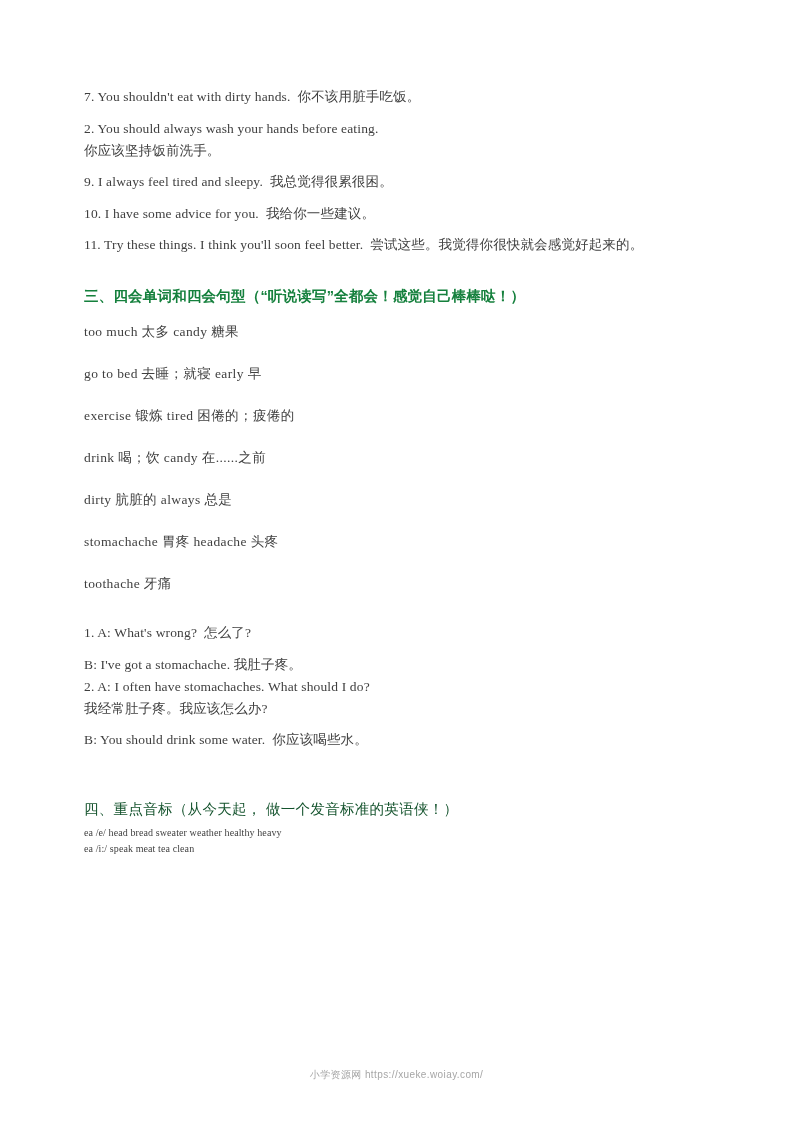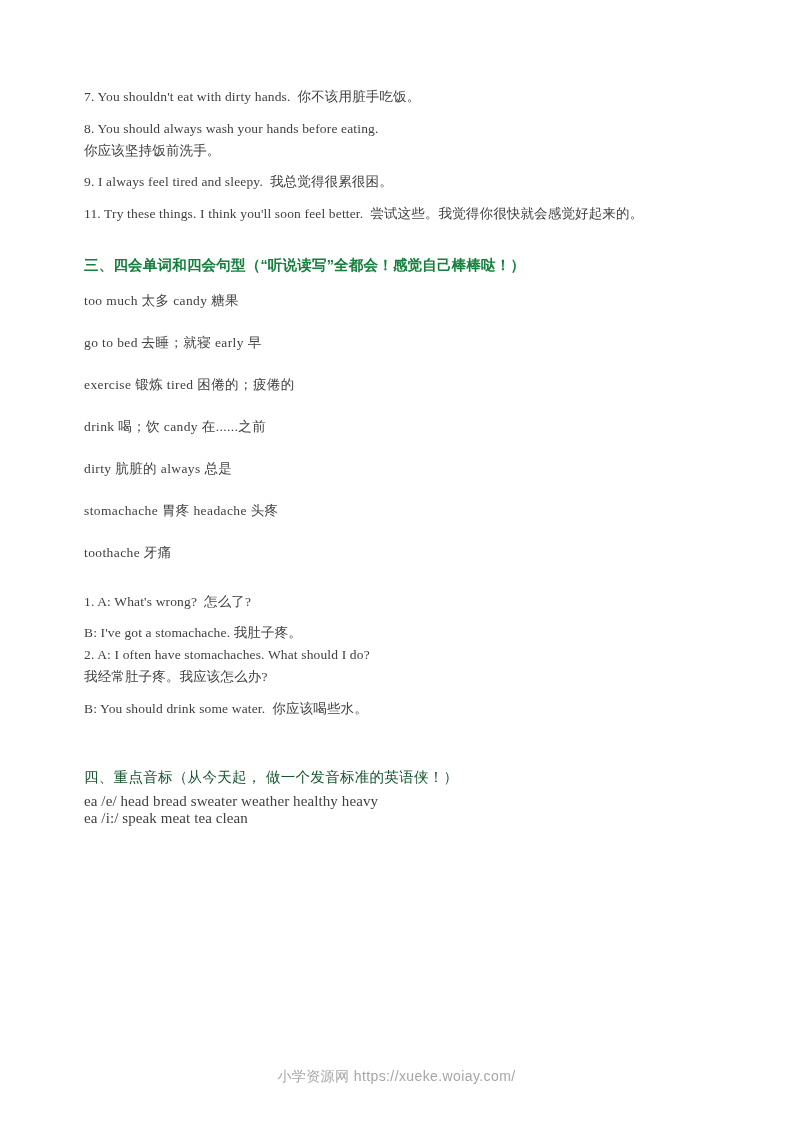--- a/index.html
+++ b/index.html
@@ -68,58 +68,59 @@
     font-size: 13.5px;
     color: #3f3f3f;
     line-height: 17px;
     letter-spacing: 0.4px;
     margin-bottom: 25px;
   }
 
   
   .phonetic {
     font-family: "Liberation Serif", "DejaVu Serif", serif;
-    font-size: 15px;
+    font-size: 10px;
     color: #3f3f3f;
     line-height: 16.5px;
     letter-spacing: 0.1px;
   }
 
   
   .sp-before-h3 { height: 33px; }
   .sp-after-h3  { height: 17px; }
   .sp-before-dlg { height: 7px; }
   .sp-before-h4 { height: 36px; }
   .sp-after-h4  { height: 6px; }
 
   
   .watermark {
     position: absolute;
     left: 0;
     top: 1068px;
     width: 793px;
     text-align: center;
     font-family: "Liberation Sans", "DejaVu Sans", sans-serif;
-    font-size: 14px;
+    font-size: 10px;
     color: #a6a6a6;
     letter-spacing: 0.4px;
     white-space: pre;
   }
 </style>
 </head>
 <body>
 
 <div class="page">
   <div class="content">
 
     <div>
       <div class="ln gap-sent">7. You shouldn't eat with dirty hands.  你不该用脏手吃饭。</div>
-      <div class="ln gap-tight">8. You should always wash your hands before eating.</div>
+      <div class="ln gap-tight">2. You should always wash your hands before eating.</div>
       <div class="ln gap-sent">你应该坚持饭前洗手。</div>
       <div class="ln gap-sent">9. I always feel tired and sleepy.  我总觉得很累很困。</div>
+      <div class="ln gap-sent">10. I have some advice for you.  我给你一些建议。</div>
       <div class="ln">11. Try these things. I think you'll soon feel better.  尝试这些。我觉得你很快就会感觉好起来的。</div>
     </div>
 
     <div class="sp-before-h3"></div>
 
     <div class="heading-bold">三、四会单词和四会句型（“听说读写”全都会！感觉自己棒棒哒！）</div>
 
     <div class="sp-after-h3"></div>
 
     <div>

